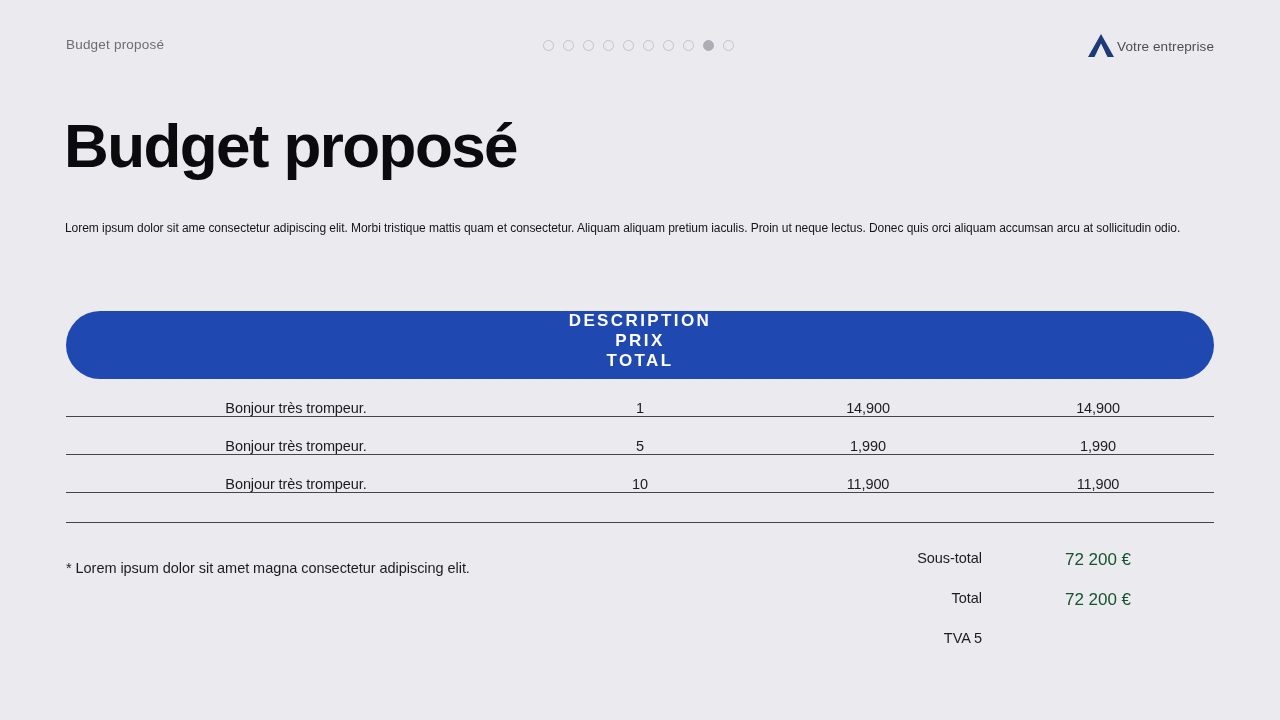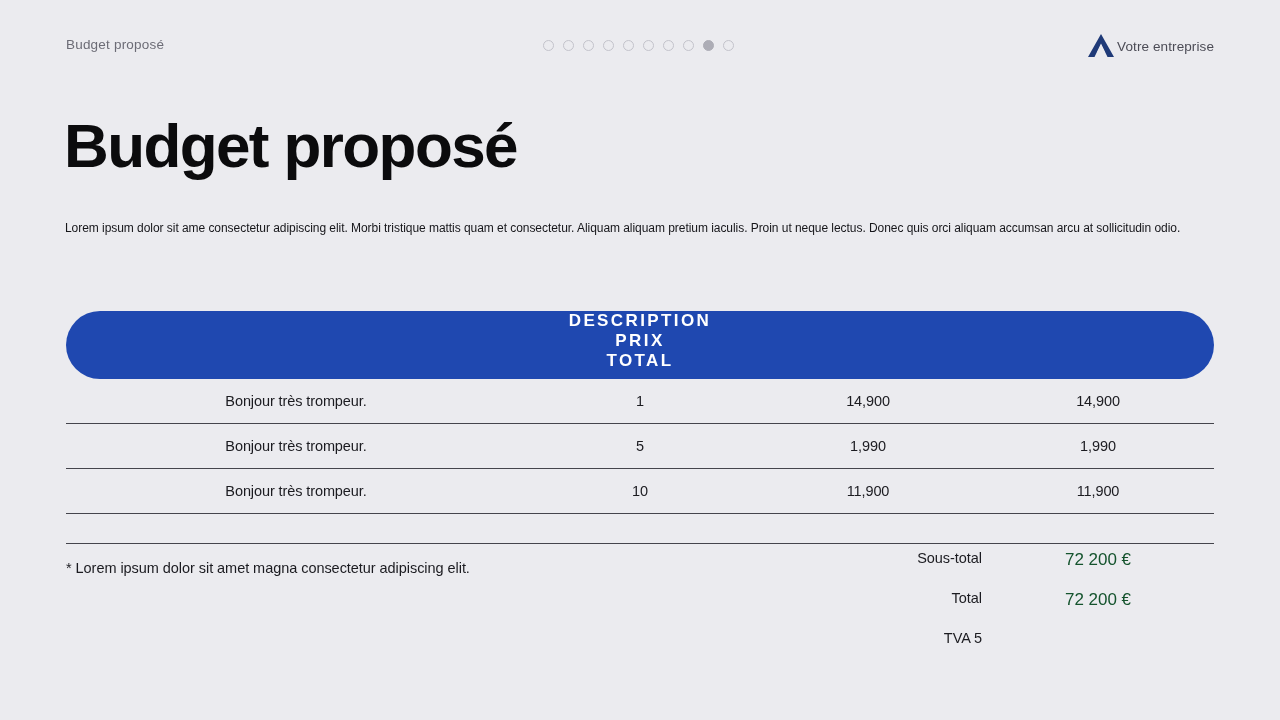--- a/index.html
+++ b/index.html
@@ -126,23 +126,23 @@
     letter-spacing: 2.4px;
     text-align: center;
   }
 
   .c-desc  { width: 460px; }
   .c-qte   { width: 228px; }
   .c-prix  { width: 228px; }
   .c-total { width: 232px; }
 
   .trow {
-    height: 45px;
-    display: flex;
-    align-items: center;
+    height: 38px;
+    display: flex;
+    align-items: flex-end;
     border-bottom: 1px solid #44444c;
   }
 
   .trow .cell {
     font-size: 14.5px;
     text-align: center;
     color: #1b1b20;
     letter-spacing: -0.1px;
   }
 

